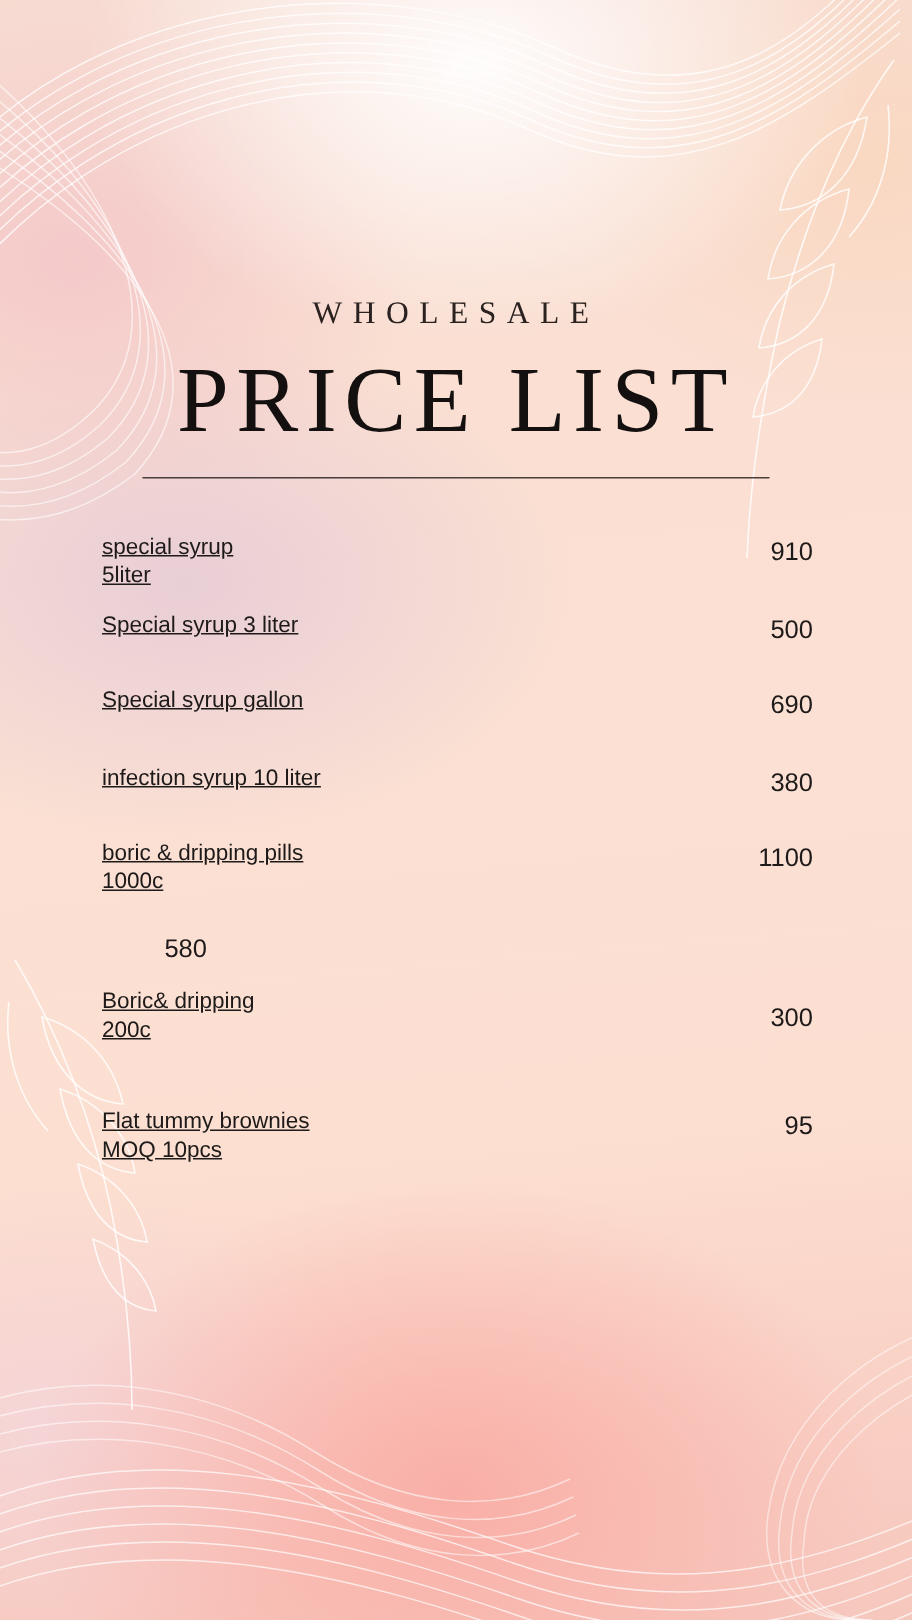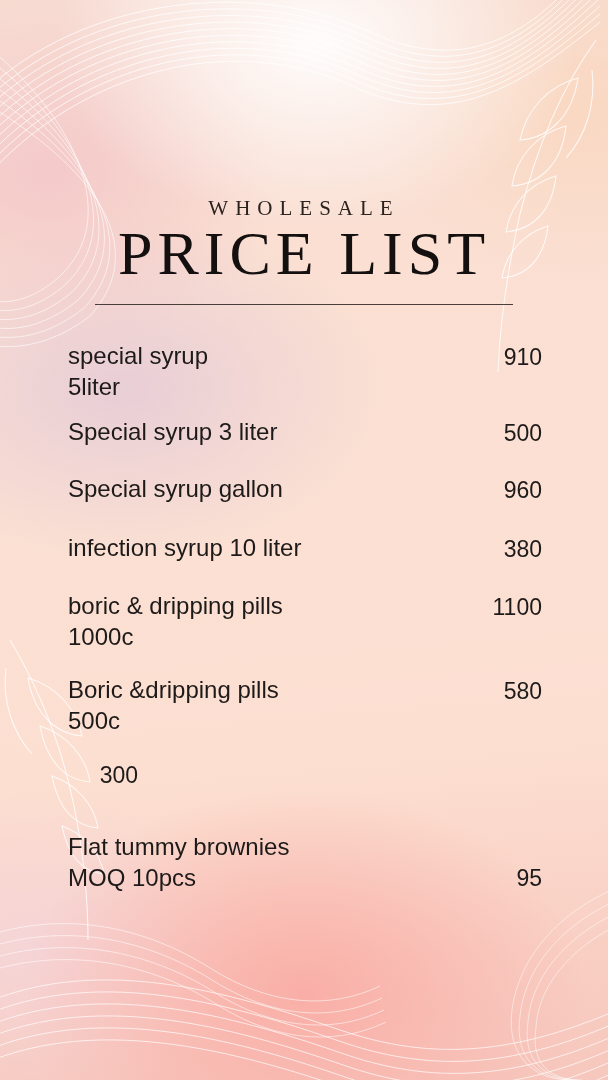--- a/index.html
+++ b/index.html
@@ -47,20 +47,21 @@
     margin-top: 196px;
     text-align: center;
     font-family: "Liberation Serif", serif;
     font-size: 21px;
     letter-spacing: 7px;
     color: #2b2220;
     font-weight: 400;
   }
 
   .title {
+    margin-top: 14px;
     text-align: center;
     font-family: "Liberation Serif", serif;
     font-size: 62px;
     letter-spacing: 5px;
     color: #141010;
     line-height: 1.05;
     font-weight: 400;
   }
 
   .rule {
@@ -77,46 +78,47 @@
   }
 
   .row {
     display: flex;
     align-items: flex-start;
     justify-content: space-between;
     margin-bottom: 22px;
   }
 
   .row .name {
-    font-size: 24px;
+    font-size: 15px;
     color: #1d1a19;
     line-height: 1.28;
     max-width: 380px;
     white-space: pre-line;
+    text-decoration: underline;
   }
 
   .row .price {
-    font-size: 23px;
+    font-size: 17px;
     color: #1d1a19;
     line-height: 1.28;
     min-width: 70px;
     text-align: right;
     padding-top: 2px;
   }
 
   
   .row.r0 { margin-bottom: 14px; }
   .row.r1 { margin-bottom: 26px; }
   .row.r2 { margin-bottom: 28px; }
   .row.r3 { margin-bottom: 26px; }
   .row.r4 { margin-bottom: 23px; }
   .row.r5 { margin-bottom: 14px; }
   .row.r6 { margin-bottom: 42px; }
   .row.r6 .price { padding-top: 10px; }
-  .row.r7 { margin-bottom: 0; align-items: flex-end; }
+  .row.r7 { margin-bottom: 0; }
 </style>
 </head>
 <body>
 
 <div class="poster">
 
   <div class="deco">
     <svg width="608" height="1080" viewBox="0 0 608 1080" xmlns="http://www.w3.org/2000/svg">
       <defs>
         <g id="swirlTop">
@@ -205,41 +207,41 @@
         <div class="price">910</div>
       </div>
 
       <div class="row r1">
         <div class="name">Special syrup 3 liter</div>
         <div class="price">500</div>
       </div>
 
       <div class="row r2">
         <div class="name">Special syrup gallon</div>
-        <div class="price">960</div>
+        <div class="price">690</div>
       </div>
 
       <div class="row r3">
         <div class="name">infection syrup 10 liter</div>
         <div class="price">380</div>
       </div>
 
       <div class="row r4">
         <div class="name">boric &amp; dripping pills
 1000c</div>
         <div class="price">1100</div>
       </div>
 
       <div class="row r5">
-        <div class="name">Boric &amp;dripping pills
-500c</div>
         <div class="price">580</div>
       </div>
 
       <div class="row r6">
+        <div class="name">Boric&amp; dripping
+ 200c</div>
         <div class="price">300</div>
       </div>
 
       <div class="row r7">
         <div class="name">Flat tummy brownies
 MOQ 10pcs</div>
         <div class="price">95</div>
       </div>
 
     </div>

